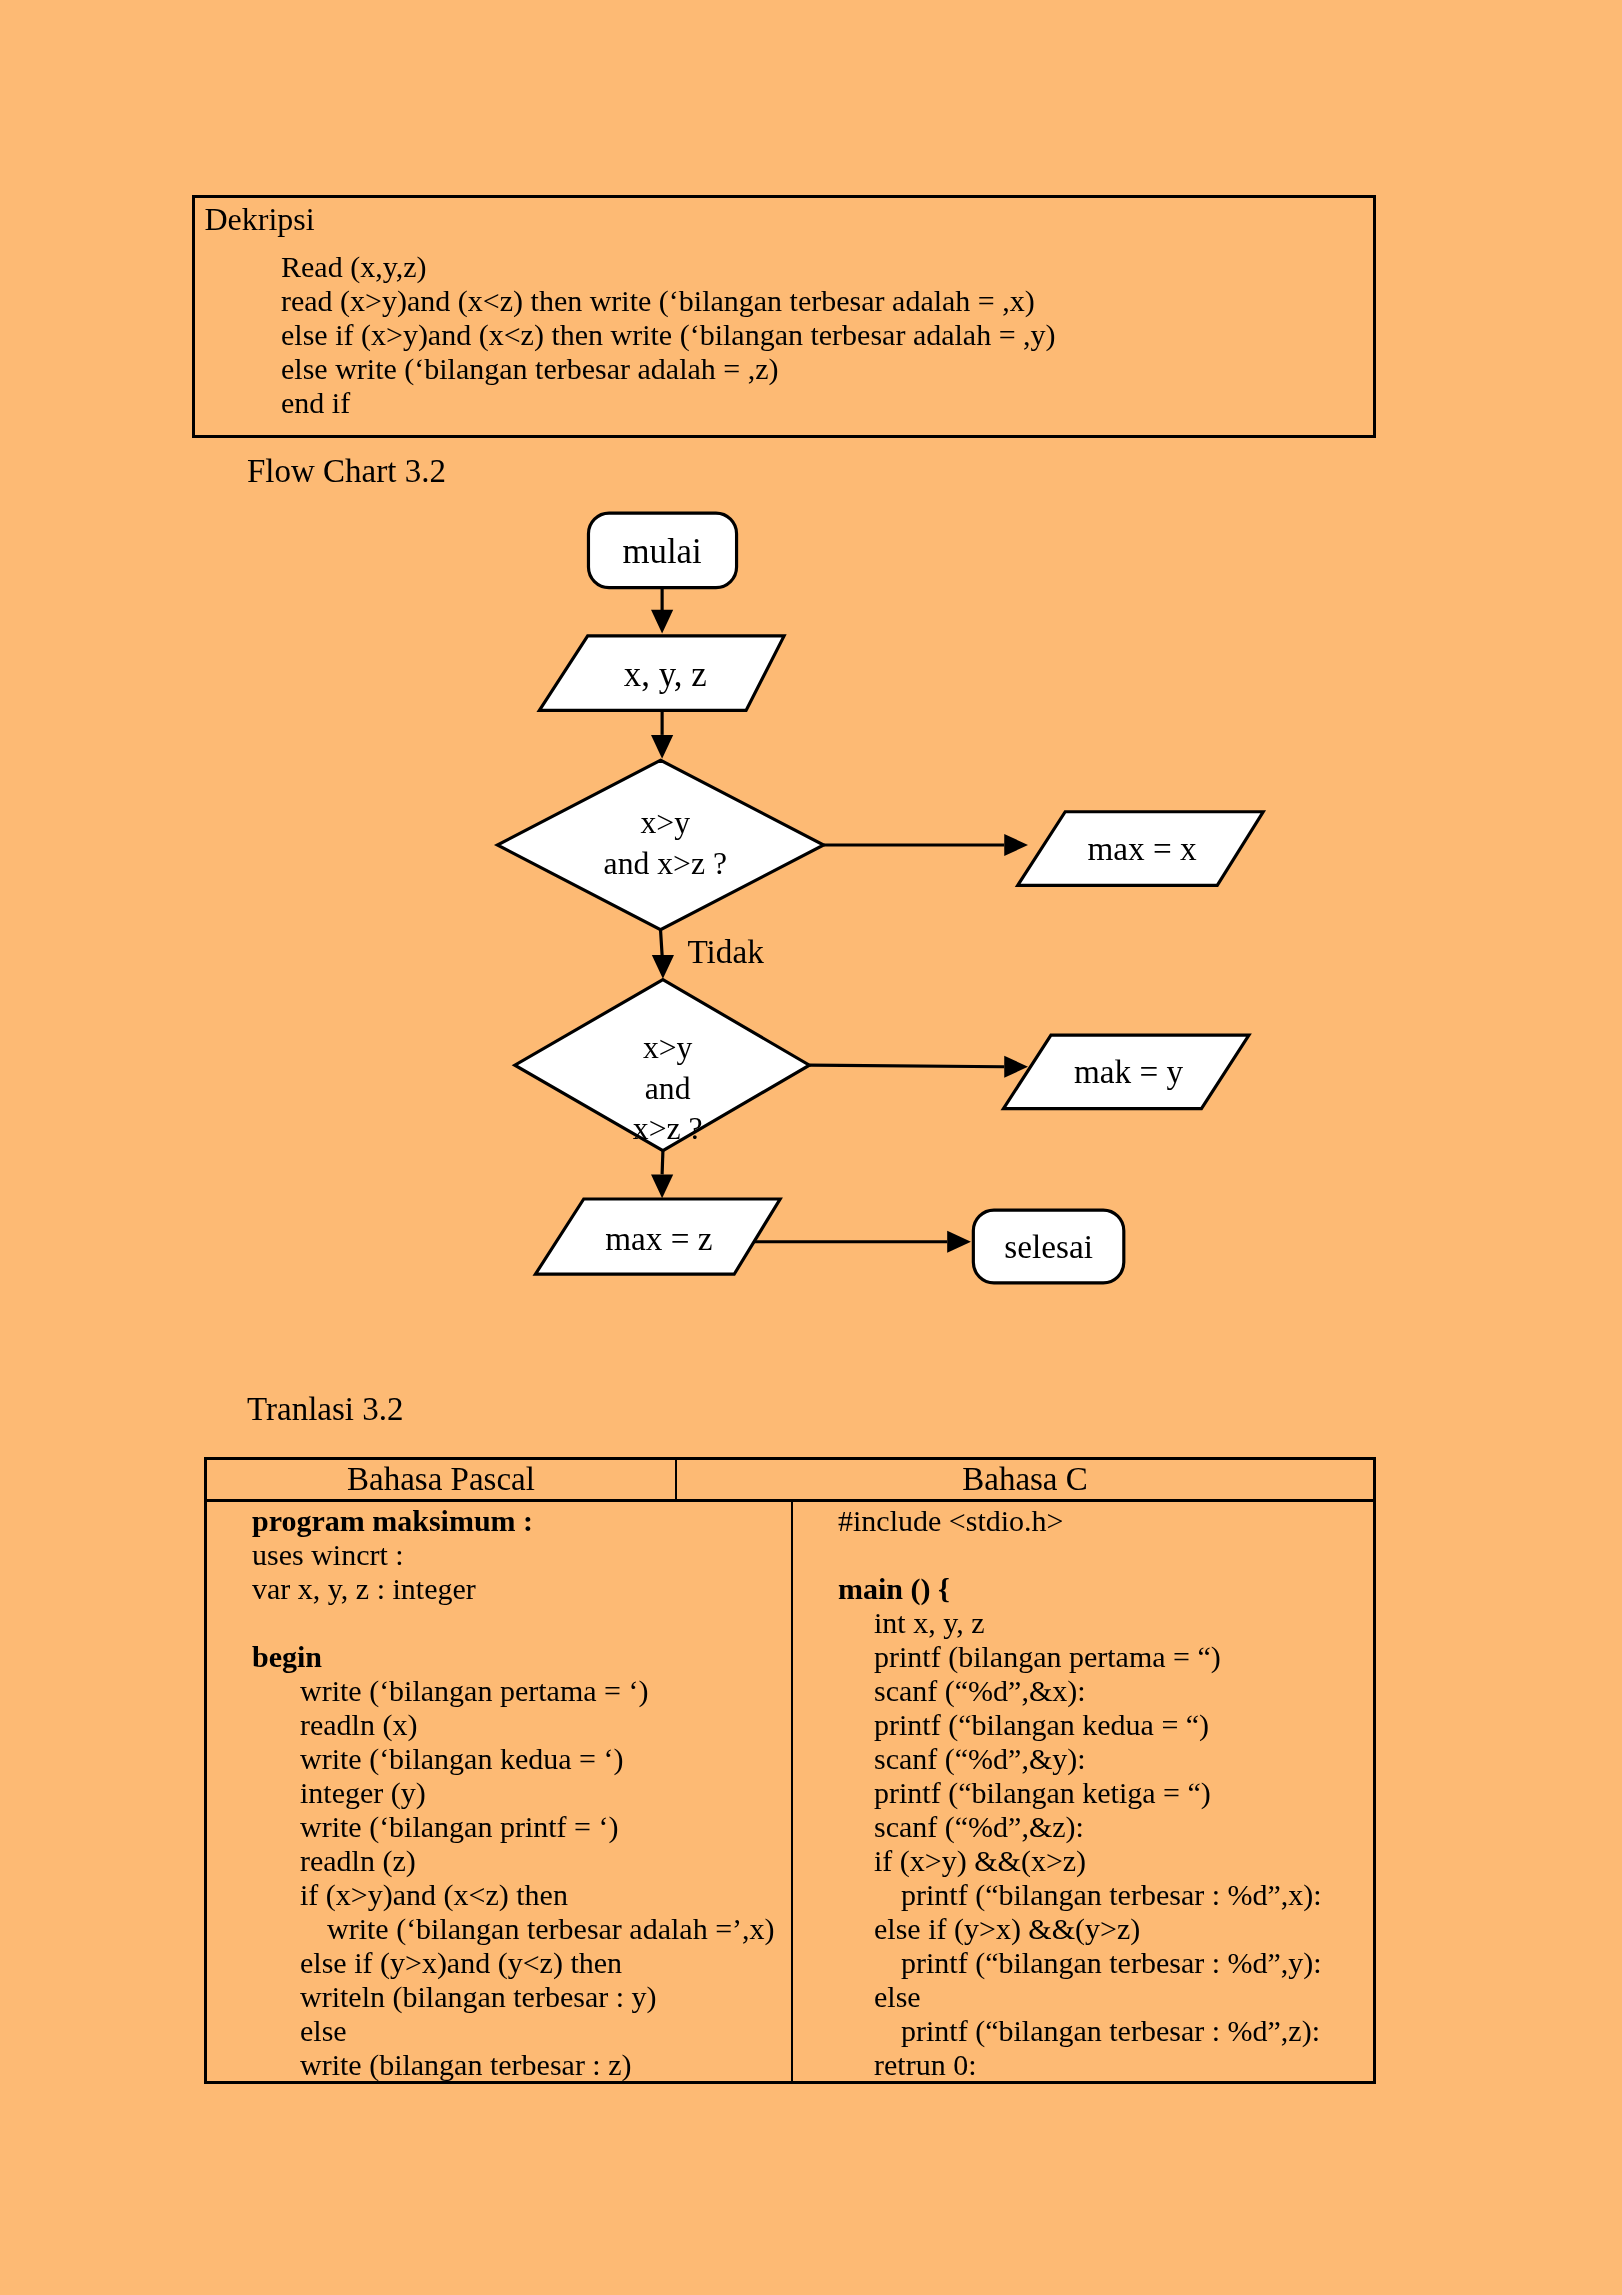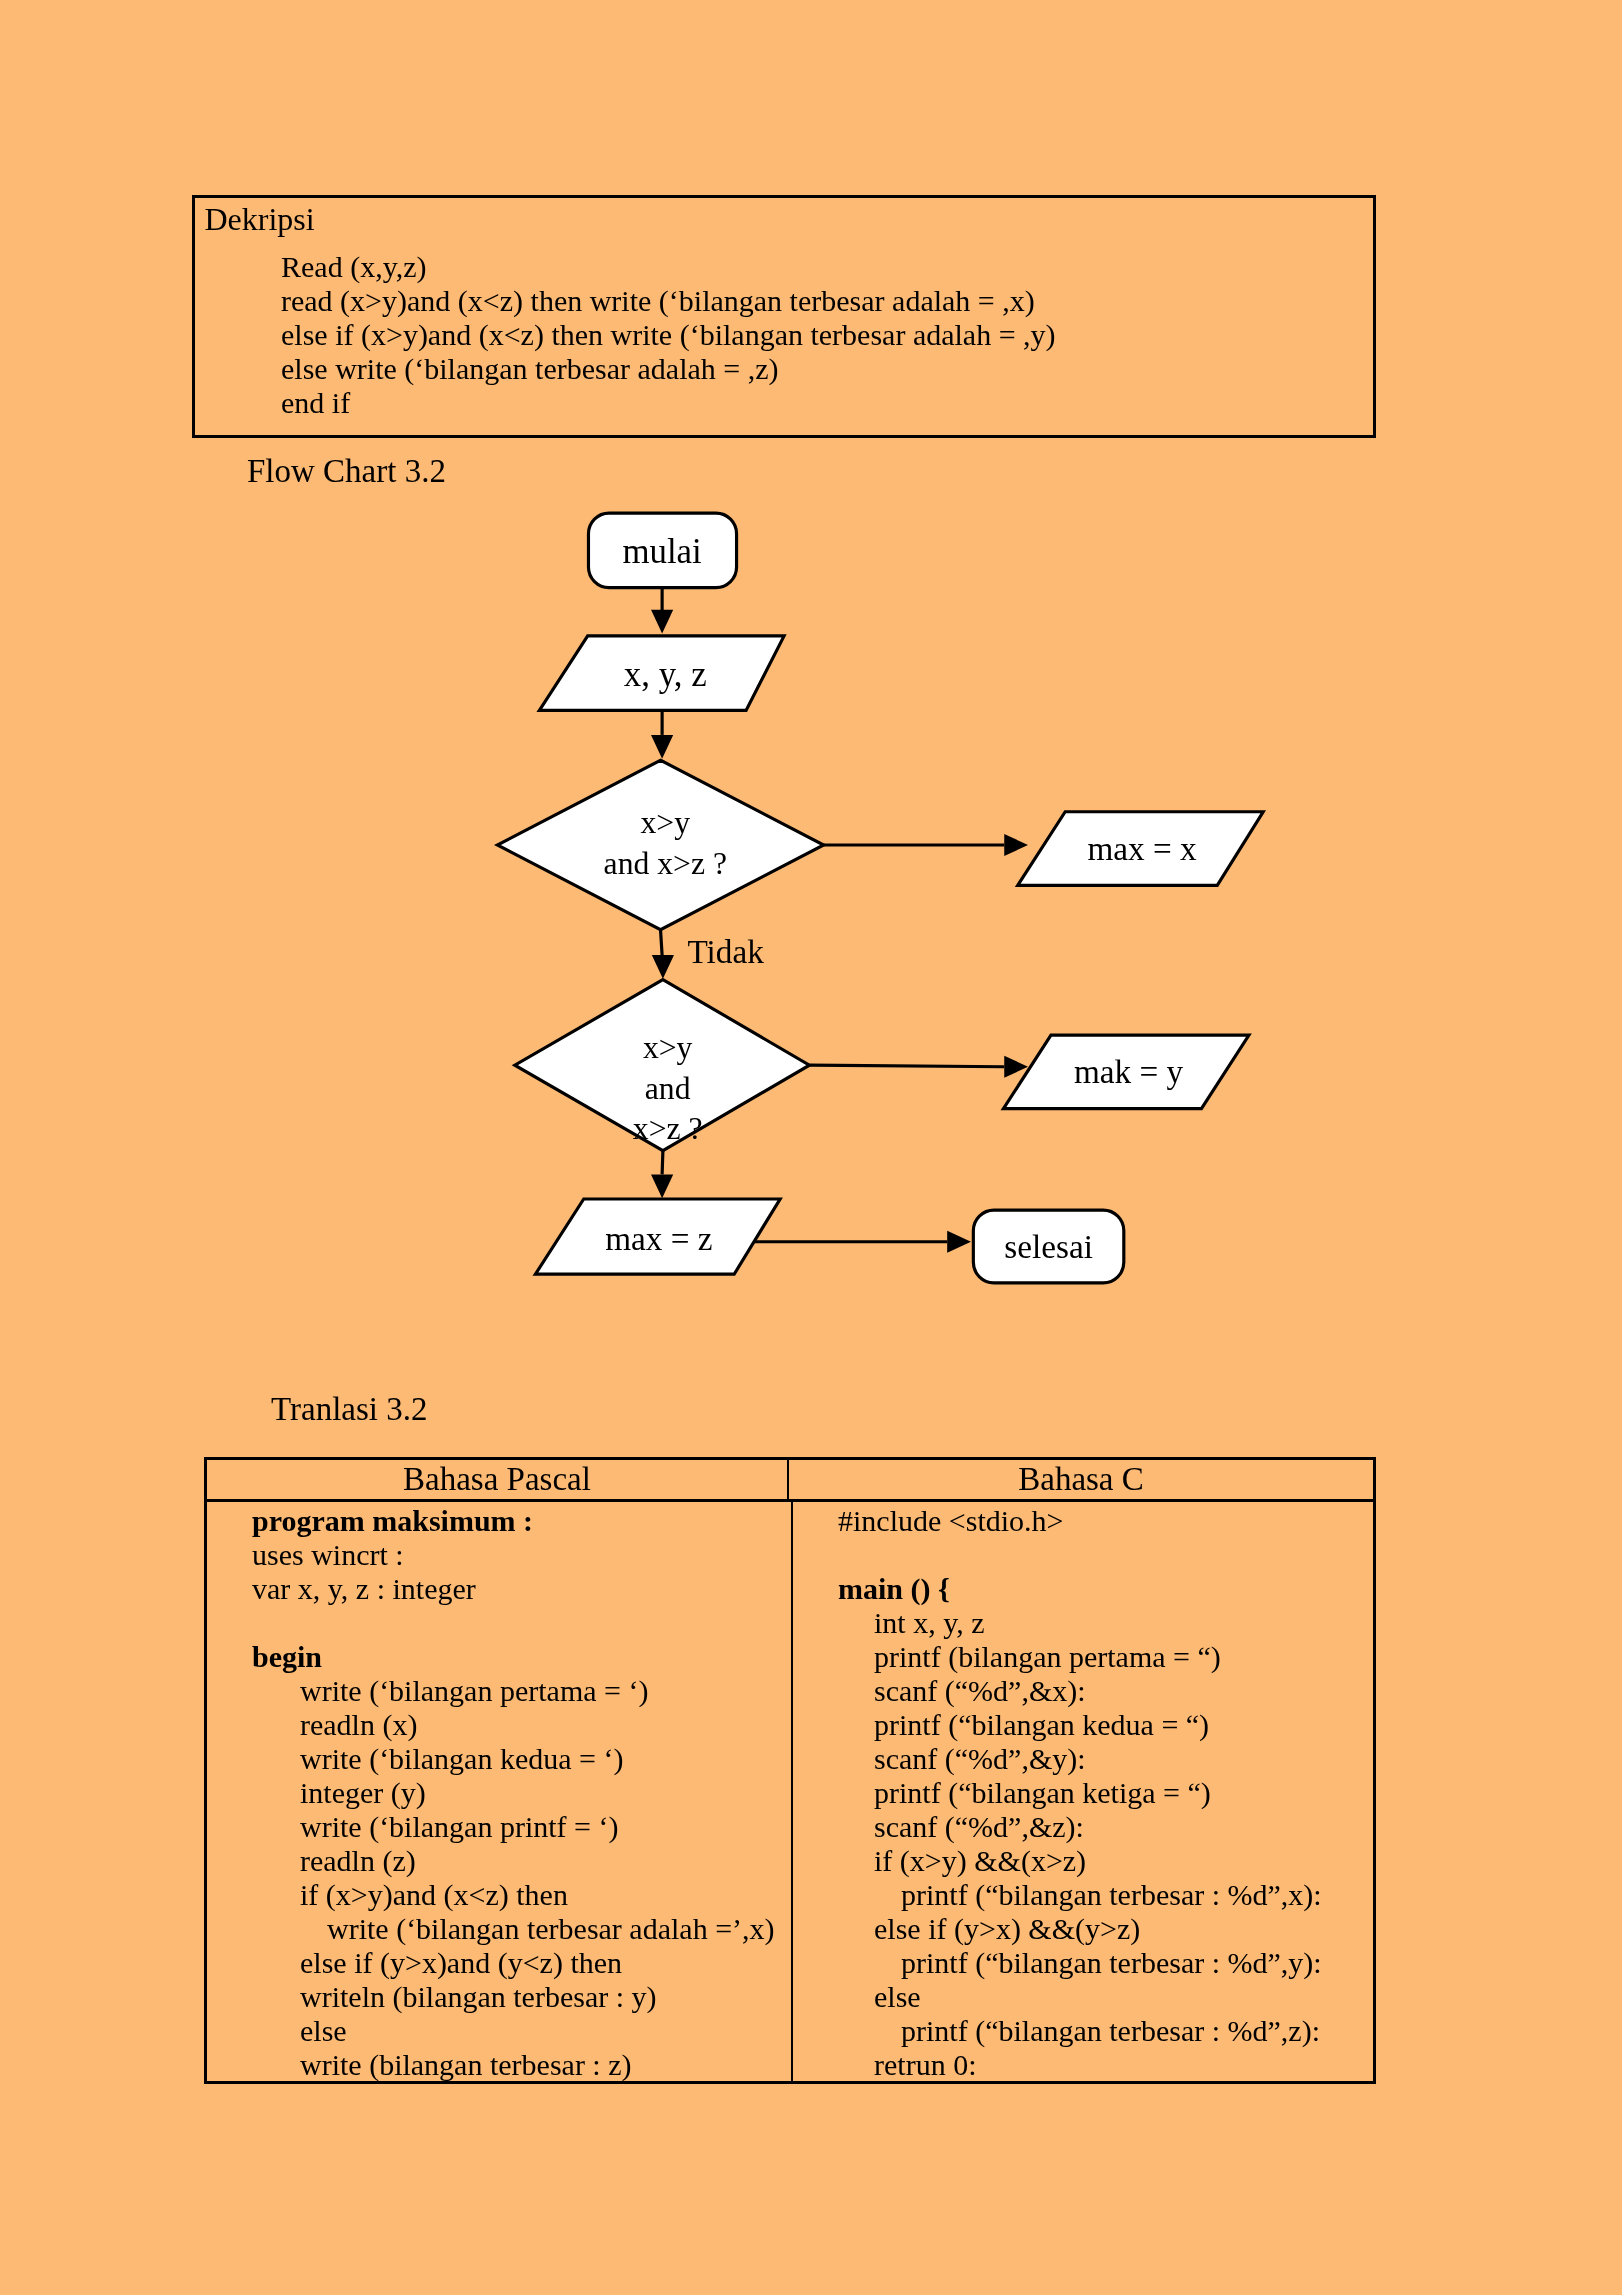--- a/index.html
+++ b/index.html
@@ -12,40 +12,40 @@
   
   .desc-box {
     position:absolute; left:192px; top:195px; width:1184px; height:243px;
     border:3.2px solid #000; box-sizing:border-box;
   }
   .desc-title { position:absolute; left:9.5px; top:3.2px; font-size:32px; }
   .desc-lines { position:absolute; left:86px; top:52px; font-size:30px; line-height:34px; white-space:nowrap; }
   
   .caption { position:absolute; font-size:33px; }
   #flow-caption  { left:247px; top:453px; }
-  #trans-caption { left:247px; top:1391px;margin-left:24px; }
+  #trans-caption { left:247px; top:1391px; }
   
   svg.flow { position:absolute; left:0; top:0; }
   svg.flow .shape { fill:#ffffff; stroke:#000; stroke-width:4; }
   svg.flow .conn  { stroke:#000; stroke-width:4; fill:none; }
   svg.flow .head  { fill:#000; stroke:none; }
   svg.flow text   { font-family:"Liberation Serif", serif; fill:#000; text-anchor:middle; }
   svg.flow text.t44 { font-size:44px; }
   svg.flow text.t42 { font-size:42px; }
   svg.flow text.t40 { font-size:40px; }
   svg.flow text.lbl { text-anchor:start; font-size:42px; }
   
   .ttable {
     position:absolute; left:204px; top:1457px; width:1172px; height:627px;
     border:3.2px solid #000; box-sizing:border-box;
     display:flex; flex-direction:column;
   }
   .thead { display:flex; flex:0 0 auto; height:39px; border-bottom:3.2px solid #000; }
   .th { font-size:33px; text-align:center; line-height:38px; }
-  .th.left  { width:582px; border-right:2.4px solid #000; box-sizing:border-box; }
+  .th.left  { width:470px; border-right:2.4px solid #000; box-sizing:border-box; }
   .th.right { flex:1; }
   .tbody { display:flex; flex:1; min-height:0; }
   .cell {
     box-sizing:border-box; padding-top:1.6px; padding-right:5px;
     font-size:30px; line-height:34px; overflow:hidden;
   }
   .cell.pascal { width:586px; border-right:2.4px solid #000; padding-left:45px; }
   .cell.c      { flex:1; padding-left:45px; }
   .code-line { white-space:nowrap; }
   .code-line.bold { font-weight:bold; }

